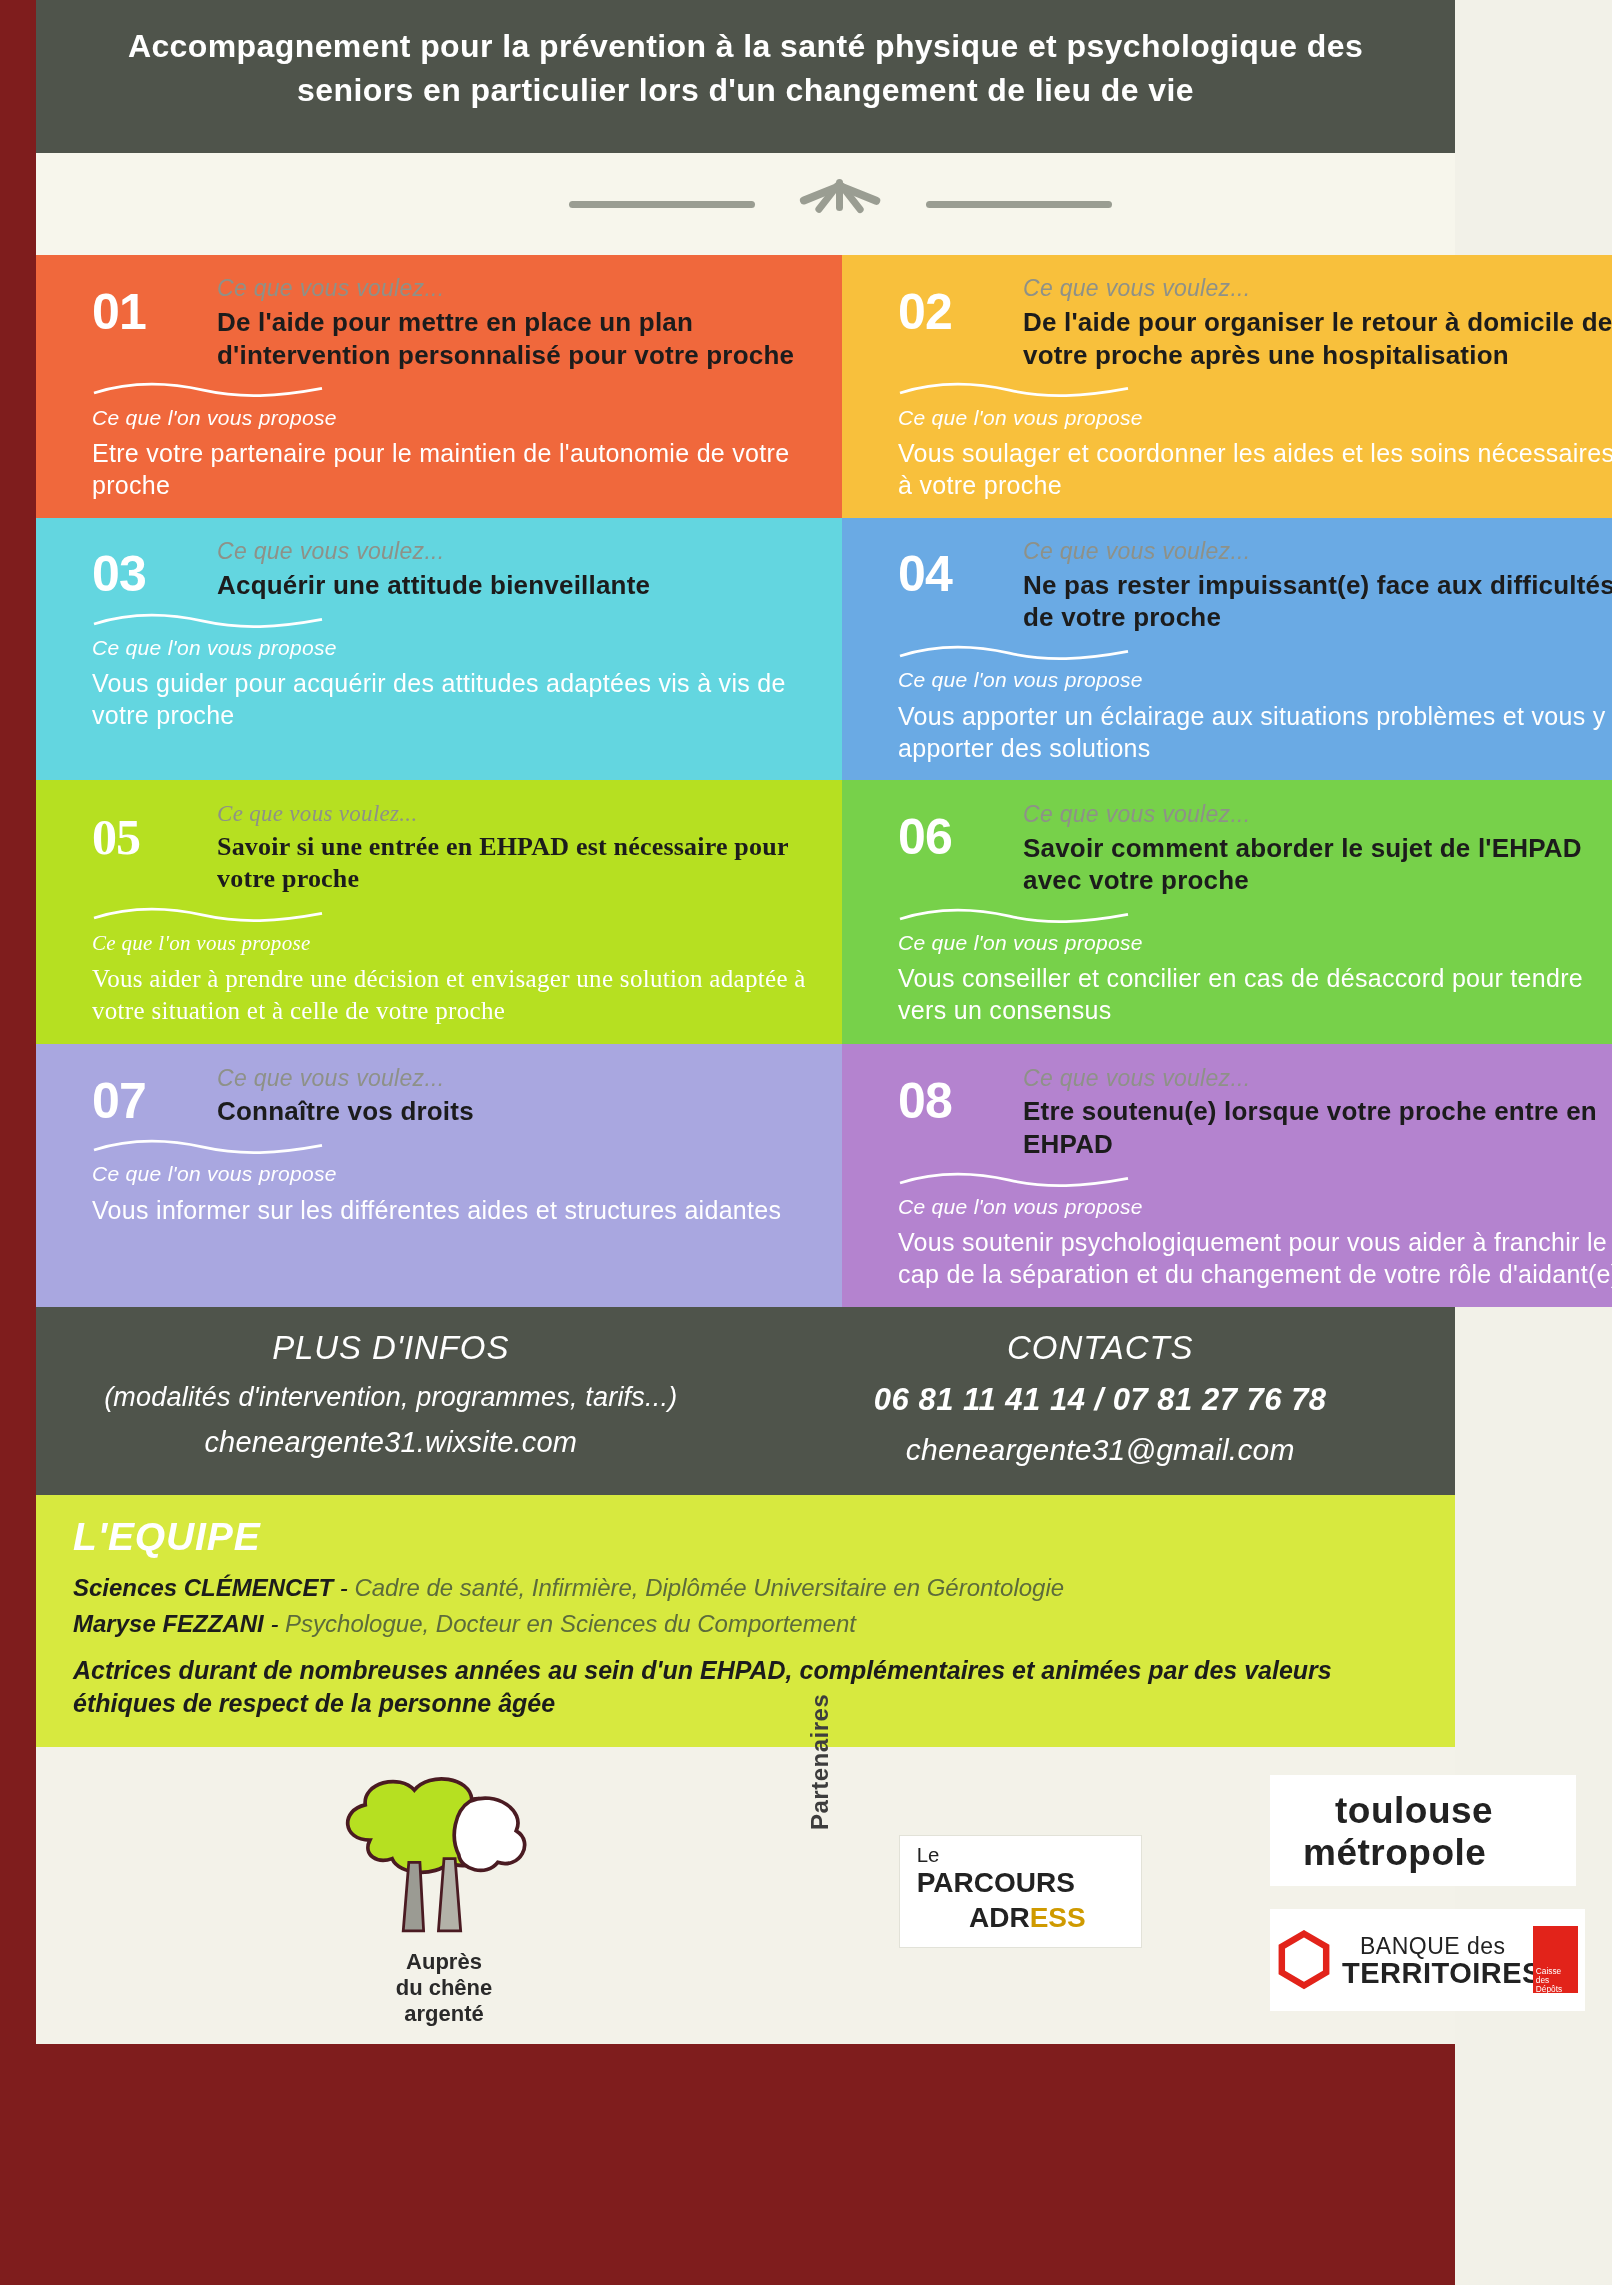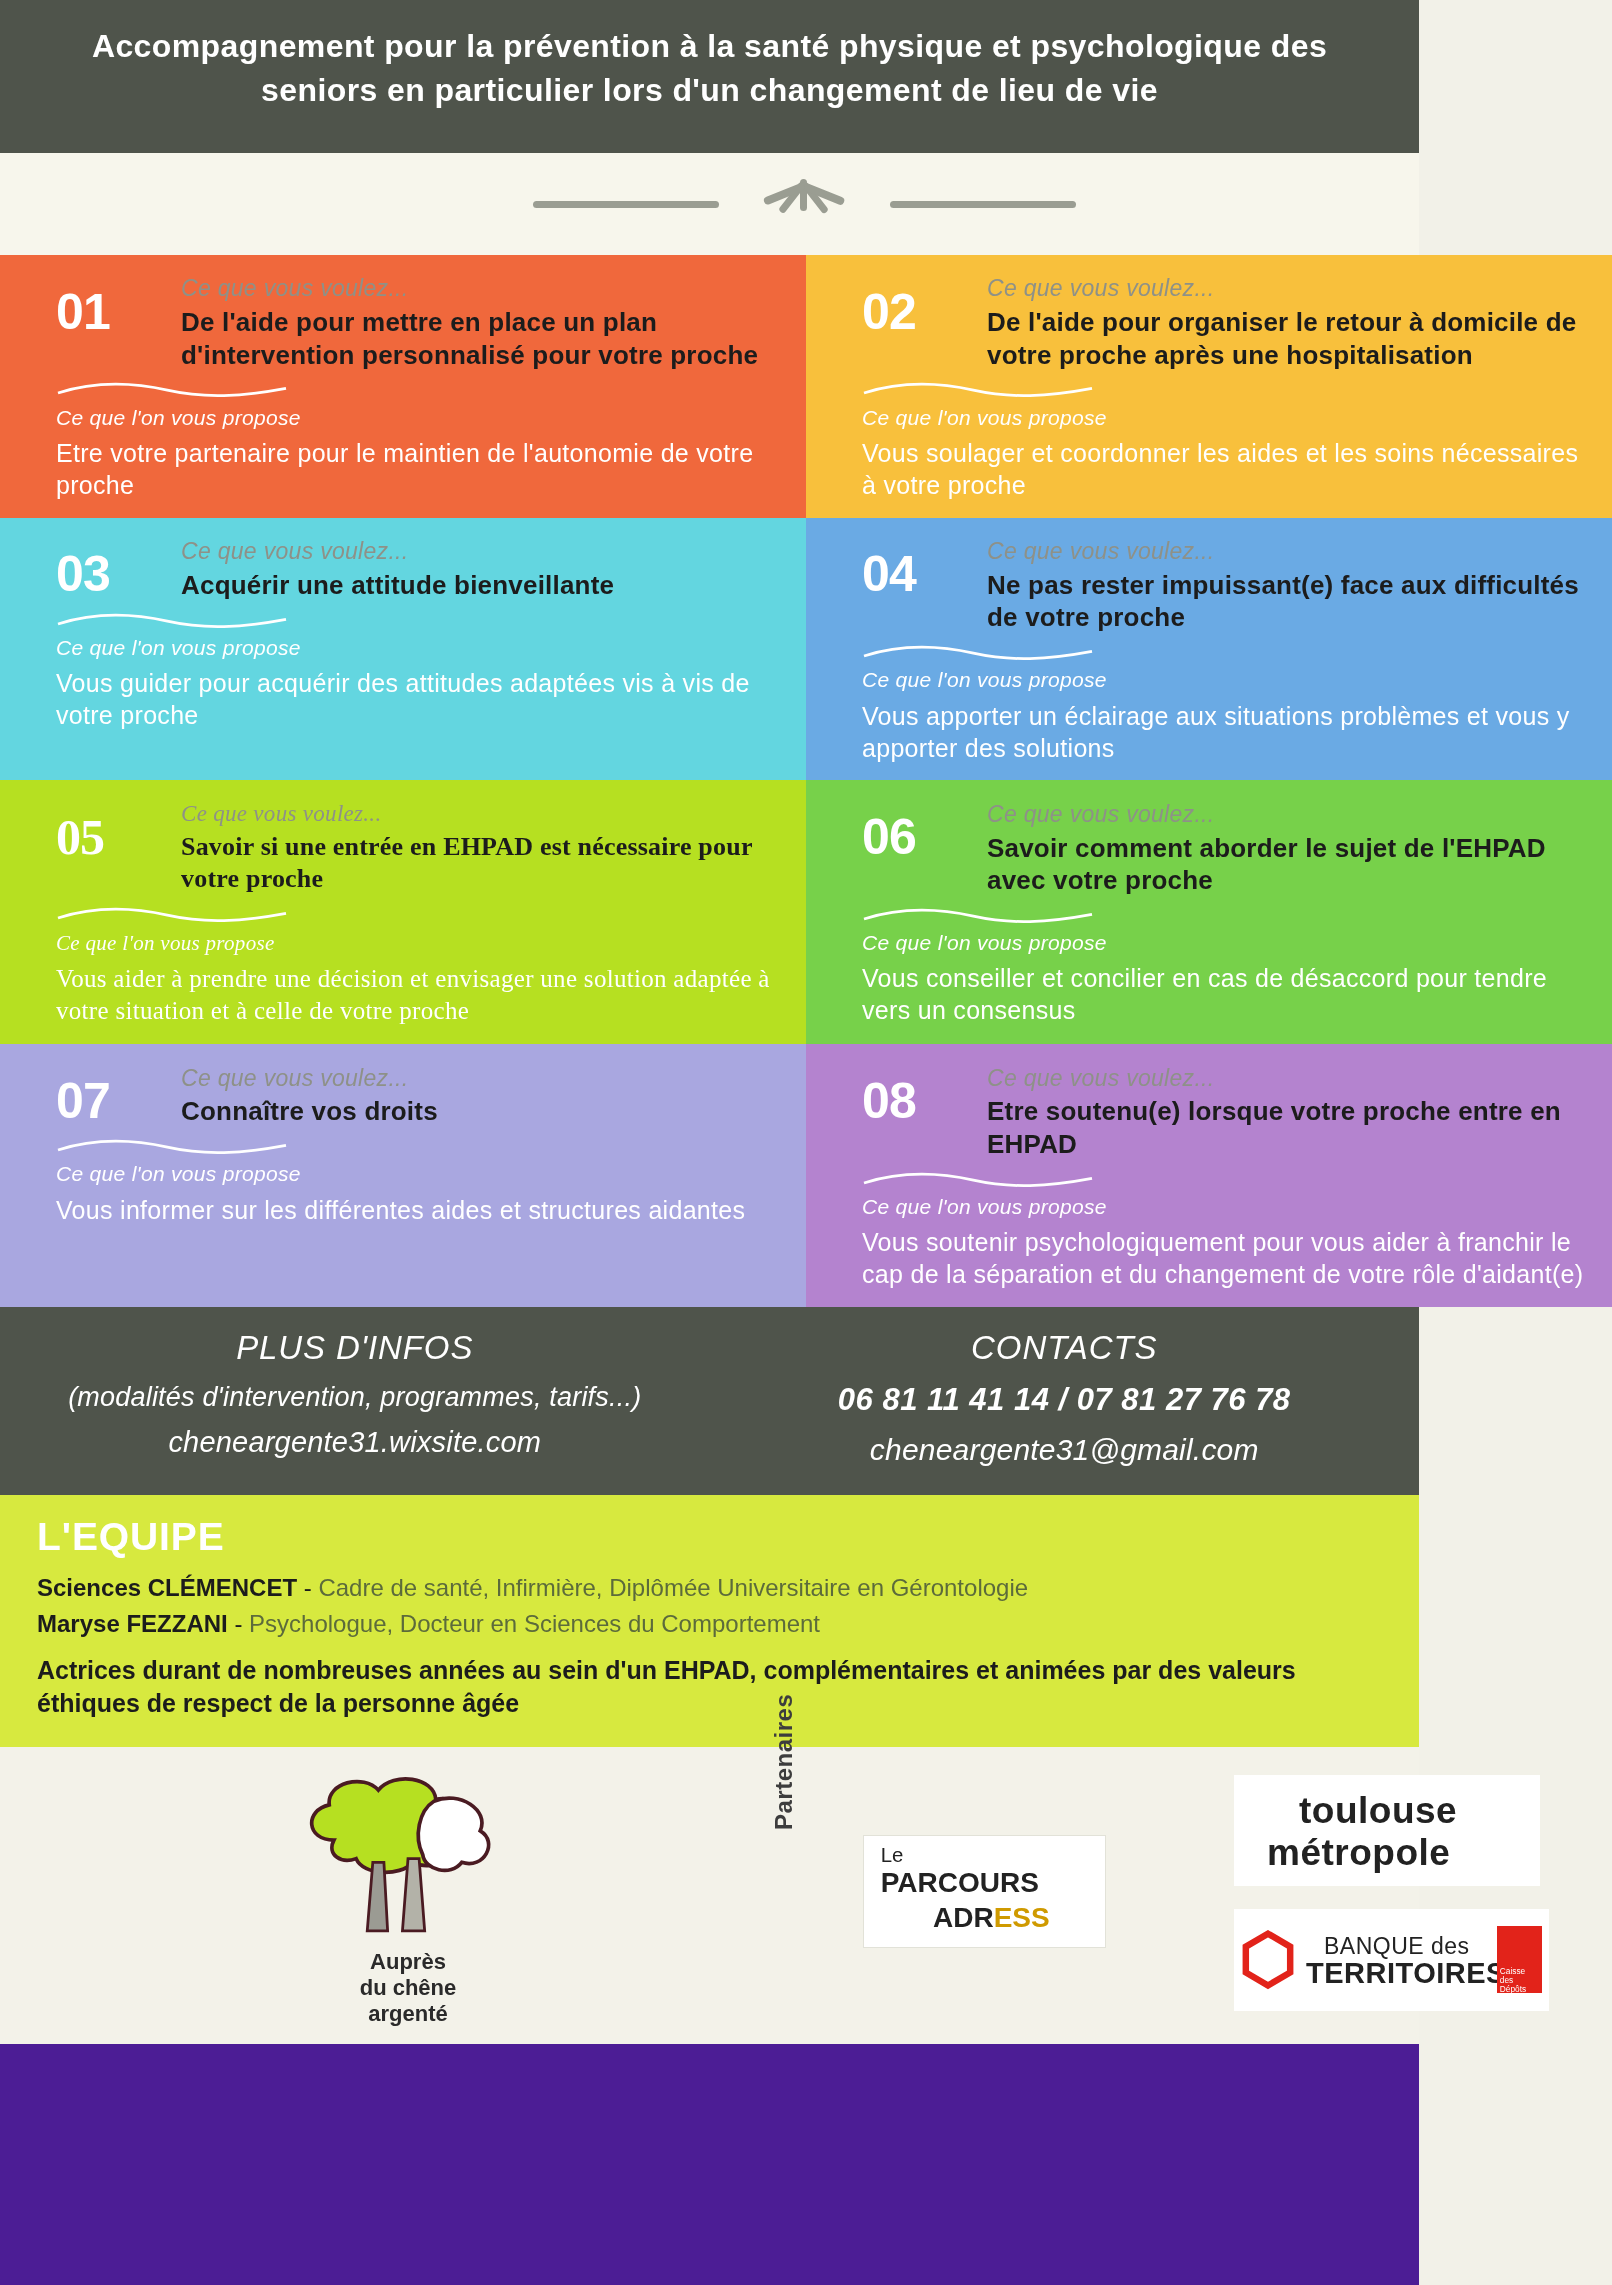--- a/index.html
+++ b/index.html
@@ -10,21 +10,22 @@
     width: 1612px;
     height: 2286px;
     background: #f2f1e8;
     font-family: "Liberation Sans", sans-serif;
     overflow: hidden;
   }
   .page {
     position: relative;
     width: 1419px;
     height: 2286px;
-    background: #4c1d95;
+    background: #7f1d1d;
+    padding-left: 36px;
   }
 
   
   .header {
     background: #4f544b;
     color: #ffffff;
     text-align: center;
     padding: 24px 56px 28px 56px;
     box-sizing: border-box;
     height: 153px;
@@ -168,20 +169,21 @@
   }
   .info-mail {
     font-size: 30px;
     letter-spacing: 0.2px;
   }
 
   
   .team {
     background: #d7e93f;
     padding: 20.4px 37px 28px 37px;
+    font-style: italic;
   }
   .team-title {
     font-size: 39px;
     font-weight: bold;
     color: #ffffff;
     letter-spacing: 0.9px;
     margin-bottom: 15px;
   }
   .member {
     font-size: 24px;

